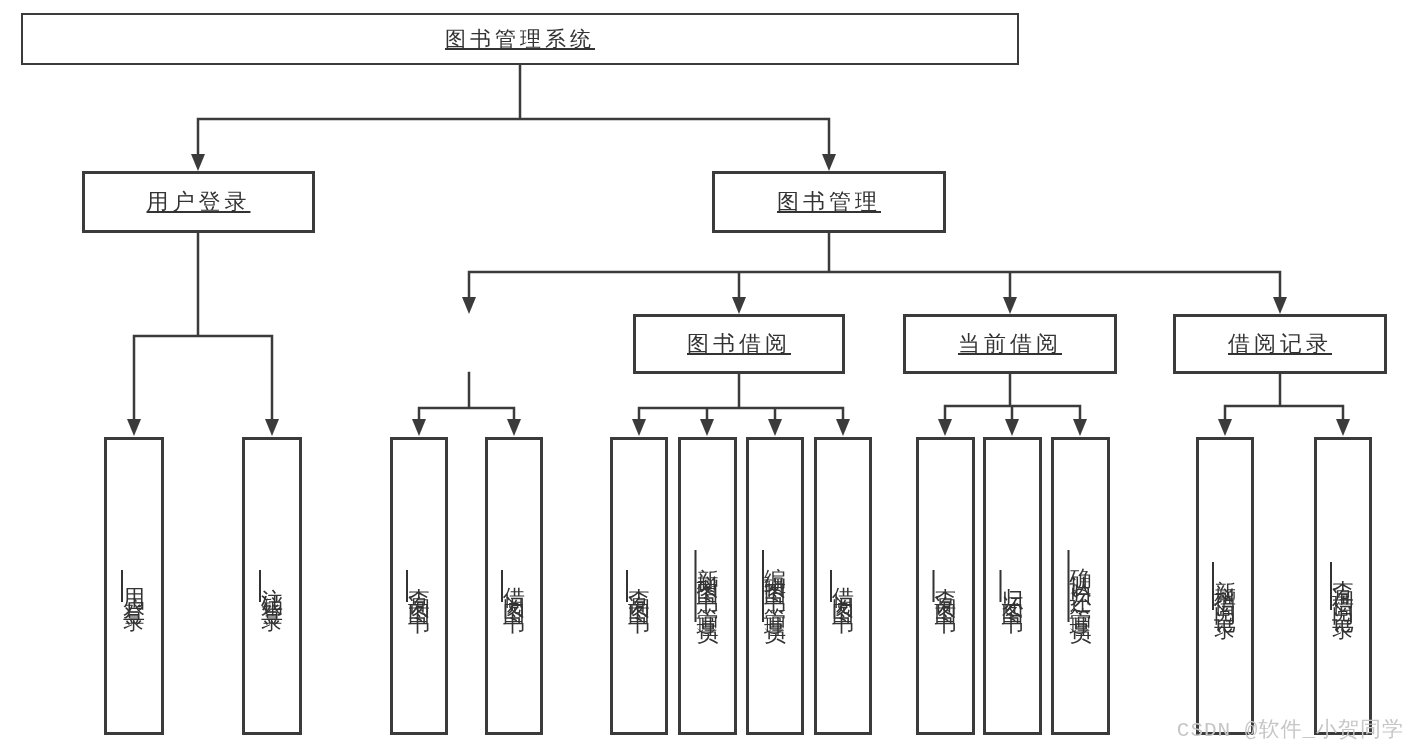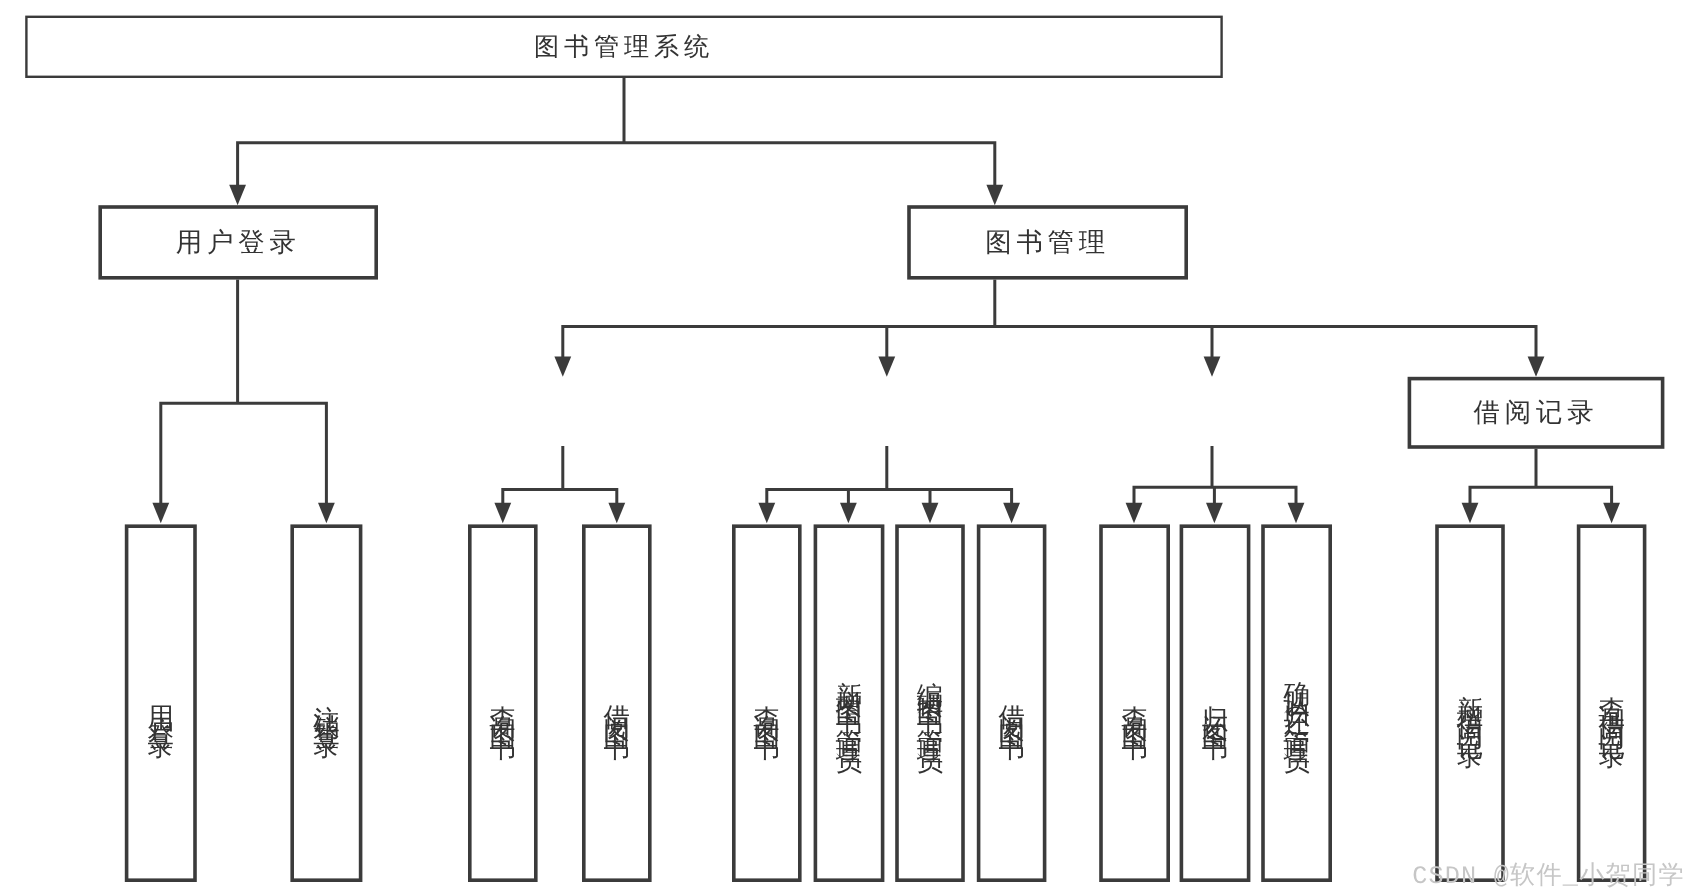--- a/index.html
+++ b/index.html
@@ -14,20 +14,21 @@
     font-family:"Liberation Sans","DejaVu Sans",sans-serif;color:var(--text);
     overflow:hidden;
   }
   .connectors{position:absolute;left:0;top:0;width:1405px;height:747px;}
   .connectors path{stroke:var(--line);stroke-width:2.5;fill:none;stroke-linecap:square;}
   .connectors polygon{fill:var(--line);stroke:none;}
   .node{
     position:absolute;box-sizing:border-box;border:3px solid var(--line);
     background:var(--bg);display:flex;align-items:center;justify-content:center;
     text-align:left;
+    text-decoration:underline;
   }
   .node.root{border-width:2px;}
   .hlabel{font-size:22px;letter-spacing:4px;white-space:nowrap;}
   .root .hlabel{font-size:21px;}
   .leaf span{
     writing-mode:vertical-rl;text-orientation:mixed;
     font-size:22px;letter-spacing:8px;line-height:1;
   }
   .watermark{
     position:absolute;right:1px;bottom:4px;font-size:21px;letter-spacing:1px;
@@ -75,24 +76,30 @@
     <polygon points="1336,419 1350,419 1343,436"></polygon>
   </svg>
 
   <div class="node root" style="left:21px;top:13px;width:998px;height:52px;">
     <span class="hlabel">图书管理系统</span>
   </div>
 
   <div class="node" style="left:82px;top:171px;width:233px;height:62px;">
     <span class="hlabel">用户登录</span>
   </div>
-  <div class="node" style="left:712px;top:171px;width:234px;height:62px;margin-left:44px;">
+  <div class="node" style="left:712px;top:171px;width:234px;height:62px;">
     <span class="hlabel">图书管理</span>
   </div>
 
+  <div class="node" style="left:633px;top:314px;width:212px;height:60px;">
+    <span class="hlabel">图书借阅</span>
+  </div>
+  <div class="node" style="left:903px;top:314px;width:214px;height:60px;">
+    <span class="hlabel">当前借阅</span>
+  </div>
   <div class="node" style="left:1173px;top:314px;width:214px;height:60px;">
     <span class="hlabel">借阅记录</span>
   </div>
 
   <div class="node leaf" style="left:104px;top:437px;width:60px;height:298px;">
     <span>用户登录</span>
   </div>
   <div class="node leaf" style="left:242px;top:437px;width:60px;height:298px;">
     <span>注销登录</span>
   </div>

